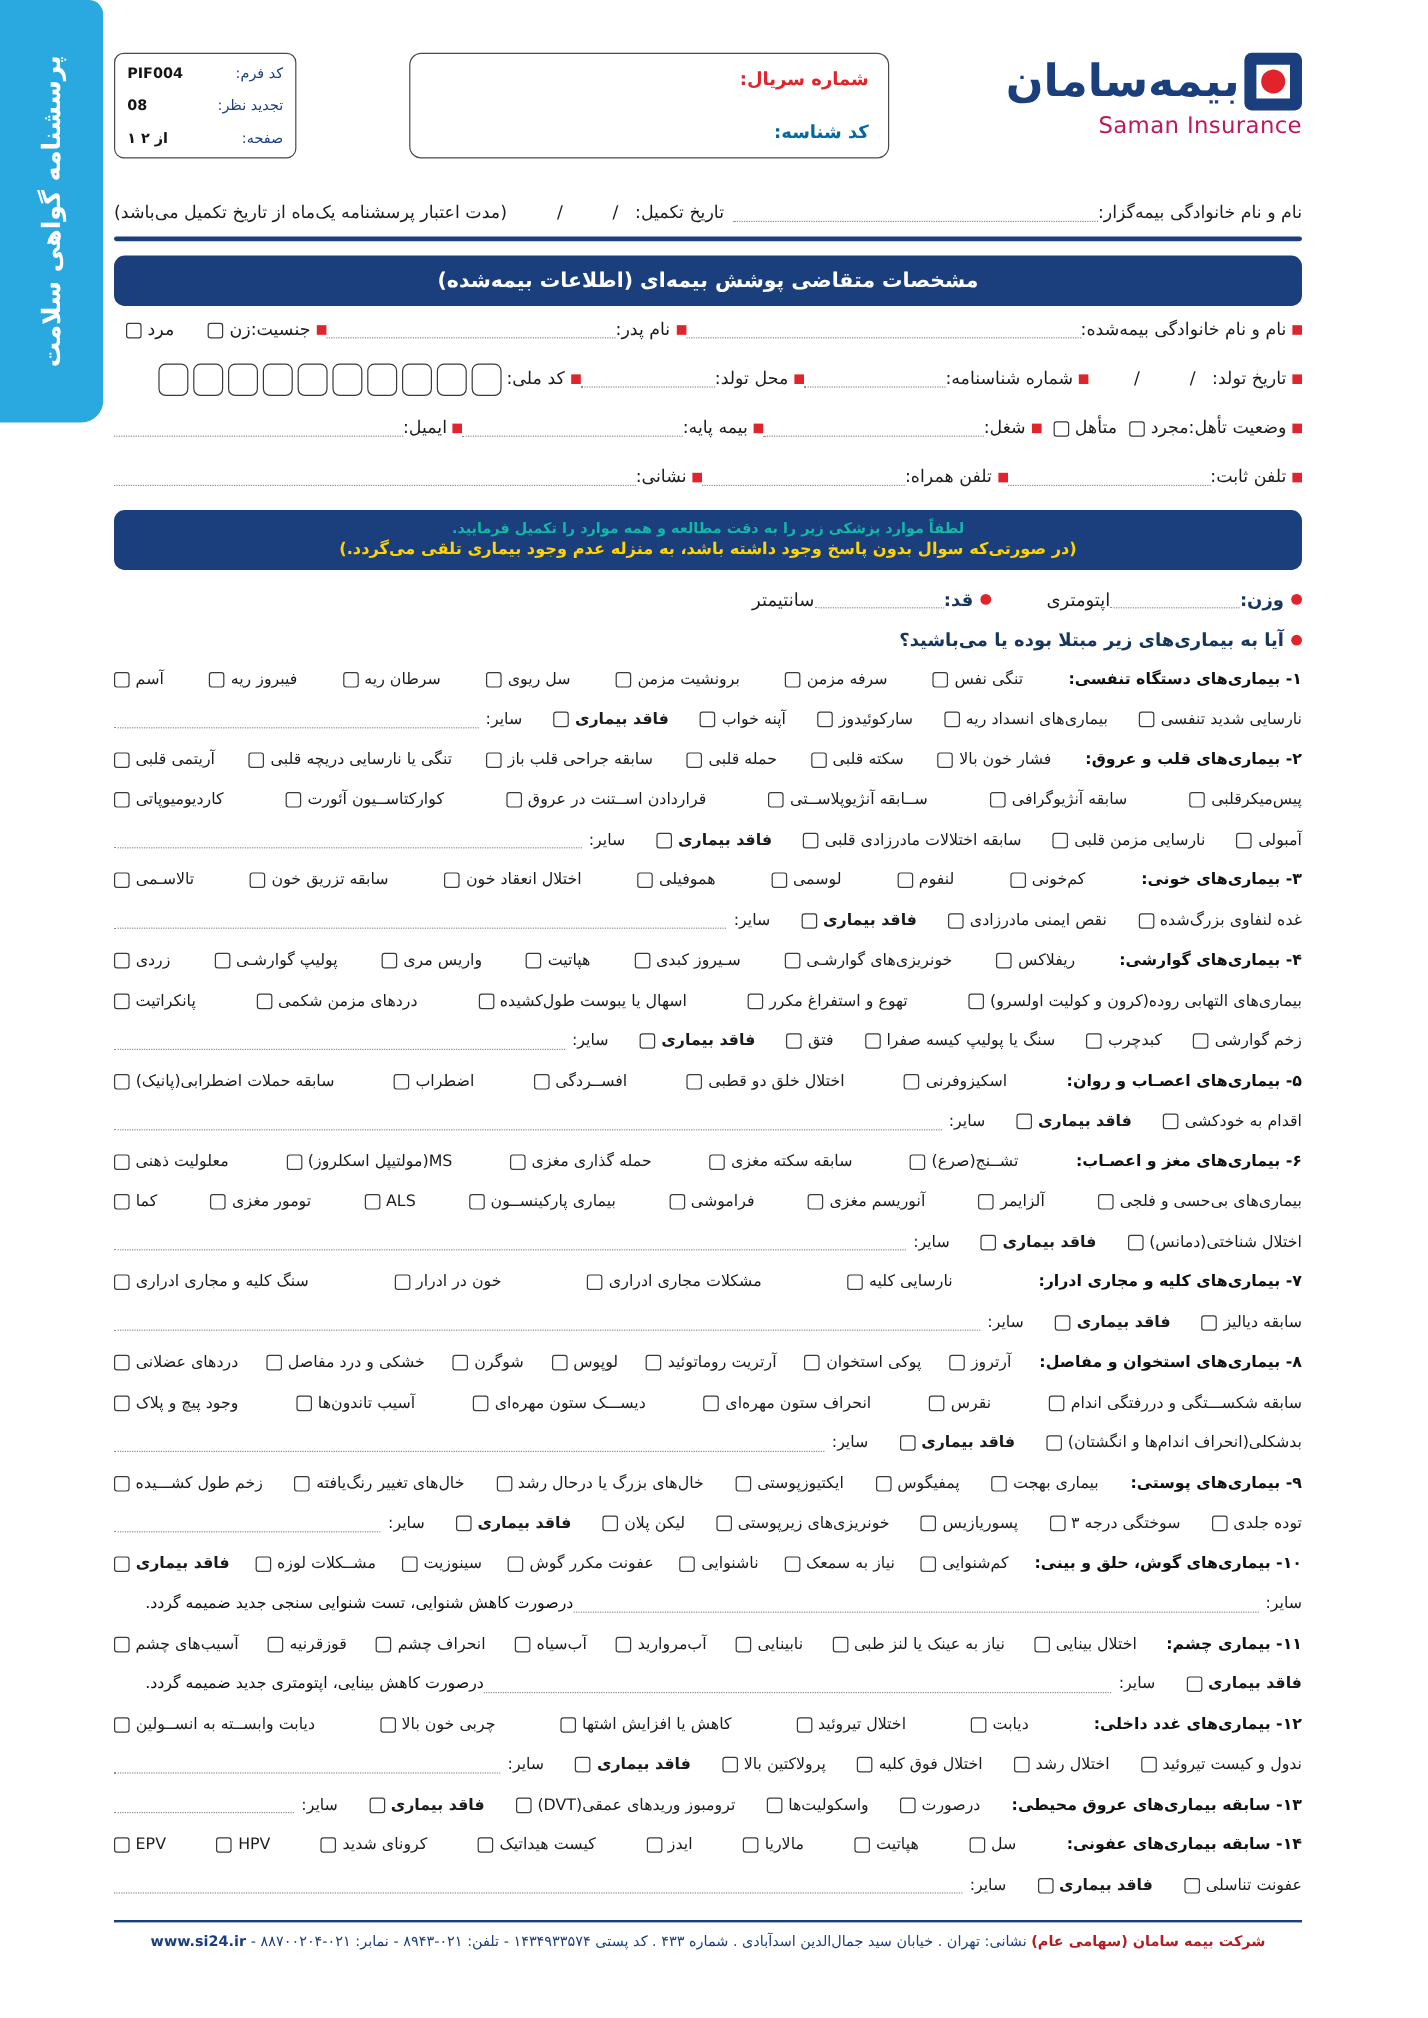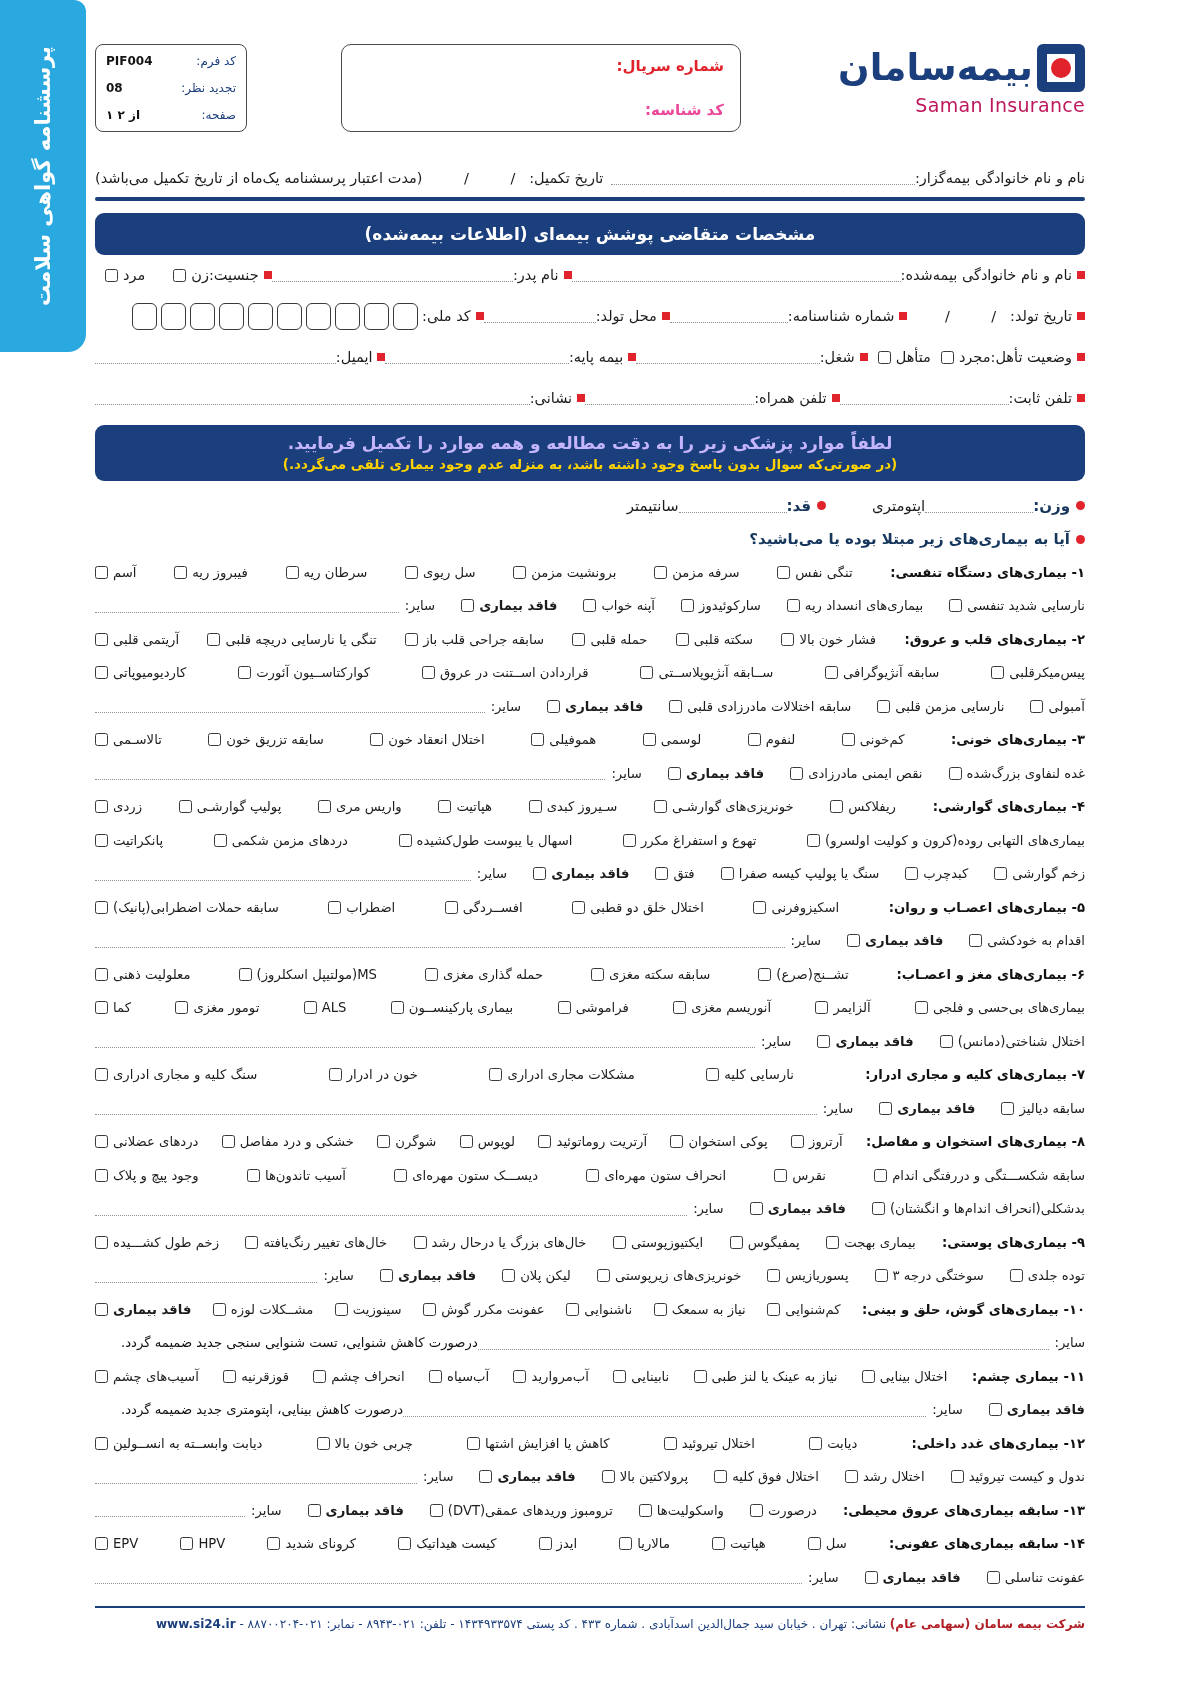--- a/index.html
+++ b/index.html
@@ -10,34 +10,34 @@
   .content{position:absolute;top:0;right:105px;width:990px;height:1682px}
   
   .hdr{display:flex;justify-content:space-between;align-items:flex-start;margin-top:44px;height:97px}
   .logo{width:250px;display:flex;flex-direction:column;align-items:flex-start}
   .logo-top{display:flex;align-items:center;gap:4px}
   .logo-icon{width:48px;height:48px;border:10px solid #1b3e7d;border-radius:6px;position:relative;background:#fff;flex:none}
   .logo-dot{position:absolute;inset:0;margin:auto;width:20px;height:20px;background:#e1232b;border-radius:50%}
   .logo-fa{font-size:37px;font-weight:bold;color:#1b3e7d;line-height:1.1}
   .logo-en{font-size:19px;font-weight:normal;color:#be185d;margin-top:2px;direction:ltr;letter-spacing:.3px}
   .serial-box{width:400px;height:88px;border:1.6px solid #4a4a4a;border-radius:10px;padding:12px 16px;display:flex;flex-direction:column;justify-content:space-between;font-weight:bold;font-size:15px}
-  .serial{color:#e1232b}.idcode{color:#ec4899}
+  .serial{color:#e1232b}.idcode{color:#0369a1}
   .code-box{width:152px;height:88px;border:1.6px solid #4a4a4a;border-radius:8px;display:flex;flex-direction:column;justify-content:space-between;padding:9px 10px;font-size:12px}
   .code-row{display:flex;justify-content:space-between;align-items:center}
   .code-row .cl{color:#1b3e7d}
   .code-row .cv{color:#141414;font-weight:bold;direction:ltr}
   
   .ph-row{display:flex;align-items:center;margin-top:26px;font-size:14.5px;height:22px;white-space:nowrap}
   .rule{height:3.5px;background:#1b3e7d;margin-top:8px;border-radius:2px}
   .slash{white-space:pre;font-size:14.5px}
   .note-sm{margin-right:14px}
   
   .banner{margin-top:12px;background:#1b3e7d;color:#fff;font-weight:bold;font-size:17px;text-align:center;border-radius:9px;padding:11px 0}
   .banner2{margin-top:6px;background:#1b3e7d;border-radius:9px;text-align:center;padding:8px 0 9px}
-  .b2l1{color:#c4b5fd;font-weight:bold;font-size:17px}
+  .b2l1{color:#14b8a6;font-weight:bold;font-size:12px}
   .b2l2{color:#ffd400;font-weight:bold;font-size:13.5px;margin-top:3px}
   
   .dots{border-bottom:1.6px dotted #8d8d8d;min-width:26px;height:14px;align-self:center}
   .mark{width:8px;height:8px;background:#e1232b;display:inline-block;margin-left:5px;flex:none}
   .rdot{width:9px;height:9px;border-radius:50%;background:#e1232b;margin-left:6px;flex:none}
   .lbl{white-space:nowrap}
   .chk{display:flex;align-items:center;white-space:nowrap}
   .box{width:13px;height:13px;border:1.4px solid #3a3a3a;border-radius:2.5px;background:#fff;display:inline-block;margin-right:5px;flex:none}
   .prow{display:flex;align-items:center;height:41px;font-size:14.5px}
   .prow .chk{margin-left:10px}
@@ -53,21 +53,21 @@
   .dline{display:flex;align-items:center;height:33.5px;font-size:13.2px;white-space:nowrap}
   .dline.just{justify-content:space-between}
   .dline.flow .itm{margin-left:26px}
   .dline .dots{flex-grow:1;margin-right:6px}
   .sec-t{font-weight:bold;color:#111}
   .chk.bold .lbl{font-weight:bold}
   .note{font-weight:normal;color:#111}
   
   .foot{margin-top:12px}
   .footline{height:2px;background:#1b3e7d}
-  .foottext{font-size:12px;color:#1b3e7d;margin-top:9px}
+  .foottext{text-align:center;font-size:12px;color:#1b3e7d;margin-top:9px}
   .foottext .co{color:#b01e24;font-weight:bold}
   .foottext .web{font-weight:bold;direction:ltr;unicode-bidi:embed}
 </style>
 </head>
 <body>
 
 <div class="sheet">
 
   <div class="side-tab">
     <span class="vtext">پرسشنامه گواهی سلامت</span>

